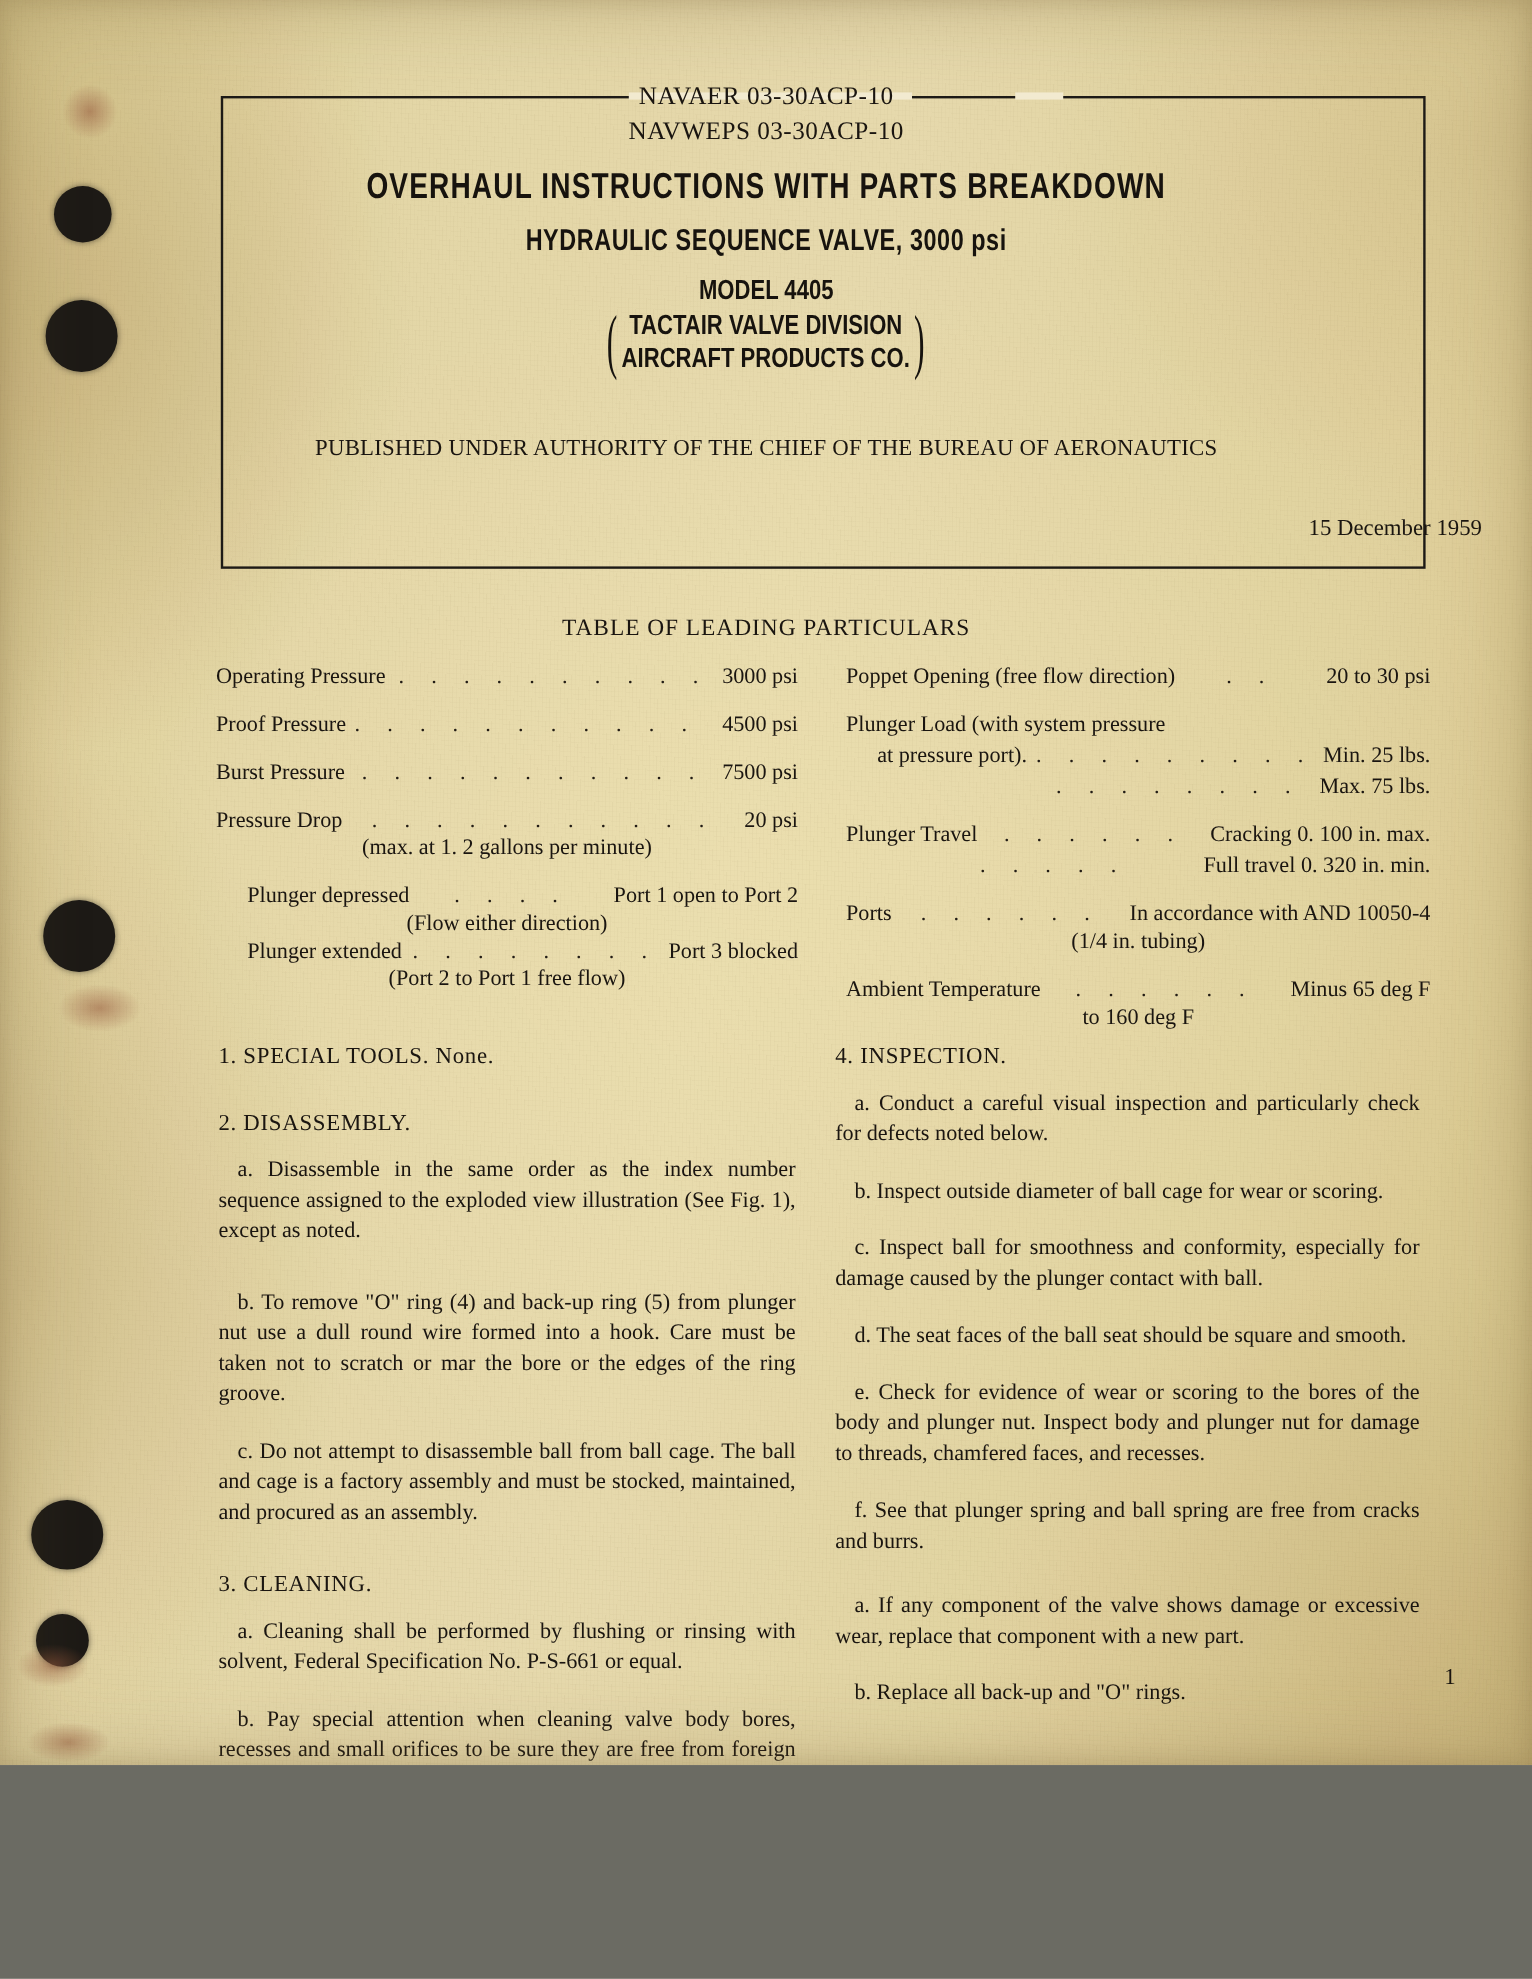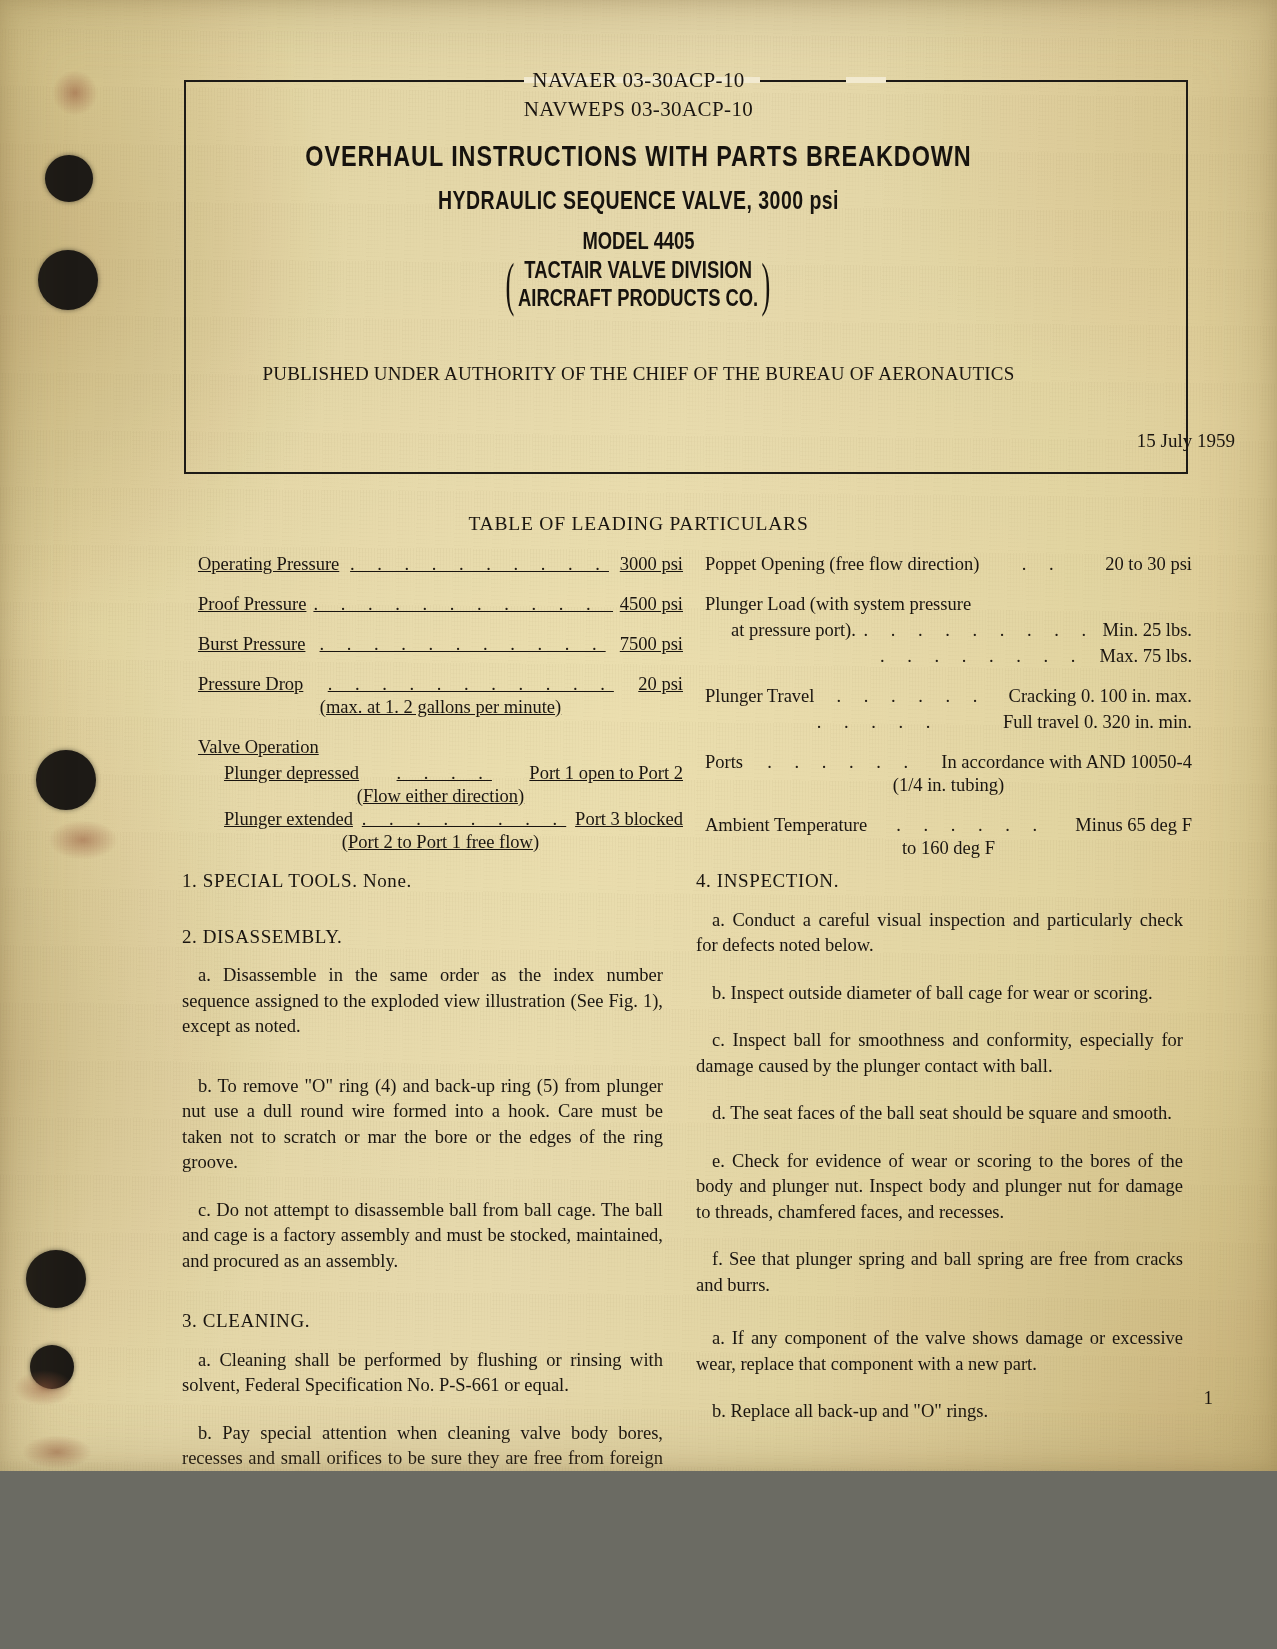--- a/index.html
+++ b/index.html
@@ -161,21 +161,21 @@
     text-align: center;
     font-size: 19.5px;
     letter-spacing: 0.8px;
   }
 
   .col {
     position: absolute;
     font-size: 18.5px;
     line-height: 23px;
   }
-  .col-left  { left: 198px; width: 485px; top: 553px; text-decoration: underline; }
+  .col-left  { left: 180px; width: 485px; top: 553px; }
   .col-right { left: 705px; width: 487px; top: 553px; }
 
   .row {
     display: flex;
     align-items: baseline;
     white-space: nowrap;
     margin-bottom: 17px;
   }
   .row .lbl { flex: 0 0 auto; }
   .row .dots {
@@ -272,21 +272,21 @@
         <span class="big-paren">(</span>
         <span class="paren-lines">
           <div>TACTAIR VALVE DIVISION</div>
           <div>AIRCRAFT PRODUCTS CO.</div>
         </span>
         <span class="big-paren">)</span>
       </span>
     </div>
 
     <div class="pub-line">PUBLISHED UNDER AUTHORITY OF THE CHIEF OF THE BUREAU OF AERONAUTICS</div>
-    <div class="date-line">15 July 1959</div>
+    <div class="date-line">15 December 1959</div>
 
     <div class="tlp-title">TABLE OF LEADING PARTICULARS</div>
 
     <div class="col col-left">
 
       <div class="row">
         <span class="lbl">Operating Pressure</span>
         <span class="dots dots-wide">. . . . . . . . . .</span>
         <span class="val">3000 psi</span>
       </div>
@@ -303,21 +303,20 @@
         <span class="val">7500 psi</span>
       </div>
 
       <div class="row mb-s">
         <span class="lbl">Pressure Drop</span>
         <span class="dots dots-wide">. . . . . . . . . . .</span>
         <span class="val">20 psi</span>
       </div>
       <div class="sub">(max. at 1. 2 gallons per minute)</div>
 
-      <div class="plain mb-s">Valve Operation</div>
 
       <div class="row indent1 mb-s">
         <span class="lbl">Plunger depressed</span>
         <span class="dots dots-wide">. . . .</span>
         <span class="val">Port 1 open to Port 2</span>
       </div>
       <div class="sub sub-tight">(Flow either direction)</div>
 
       <div class="row indent1 mb-s">
         <span class="lbl">Plunger extended</span>

